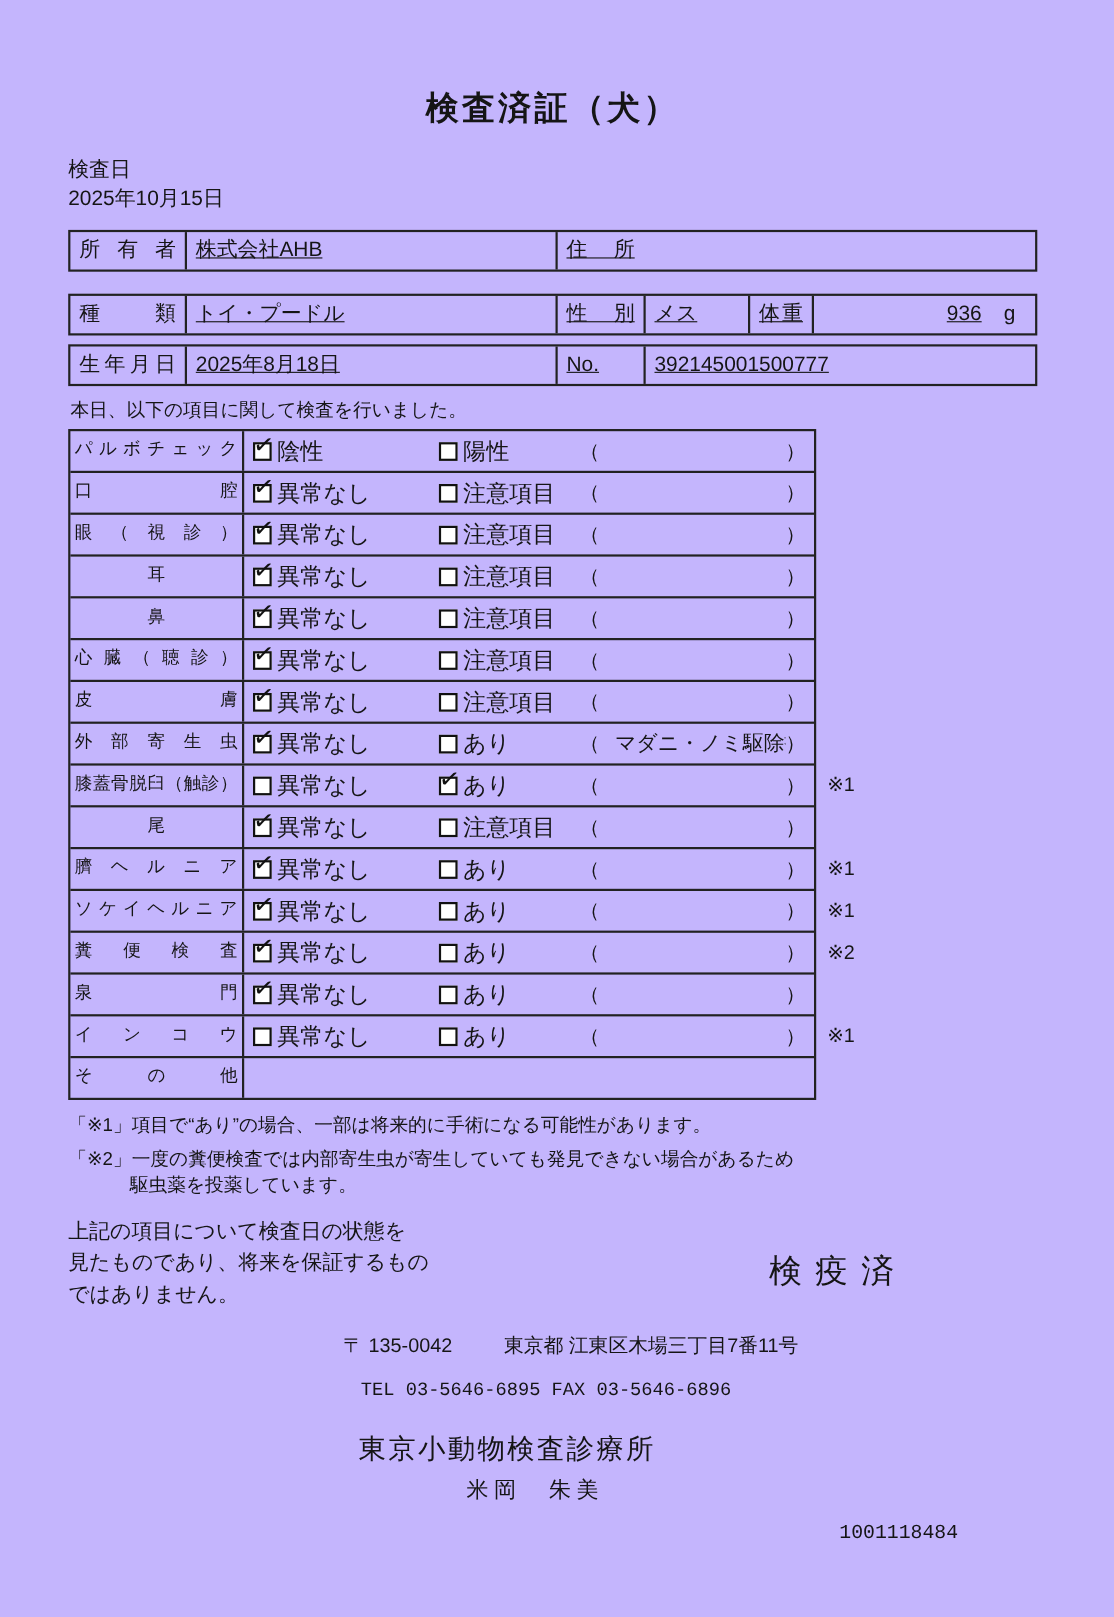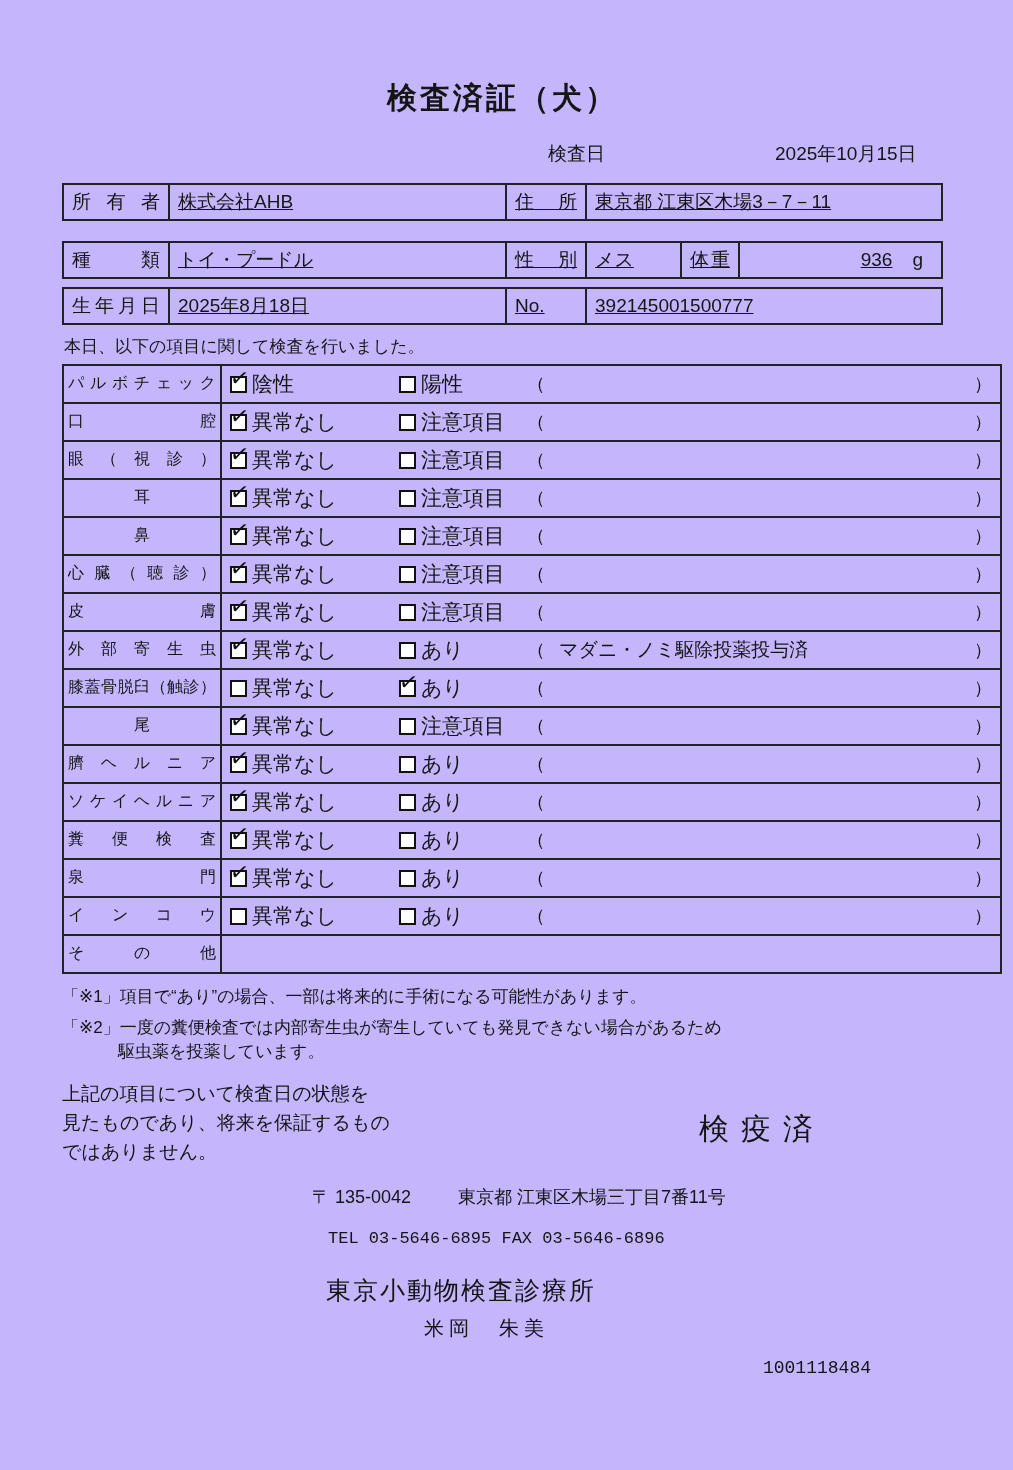--- a/index.html
+++ b/index.html
@@ -24,20 +24,21 @@
     font-weight:600;
     text-align:center;
     letter-spacing:3px;
   }
   .date-row{
     margin-top:22px;
     display:flex;
     justify-content:flex-end;
     align-items:baseline;
     font-size:19px;
+    flex-direction:column;
   }
   .date-row .dlabel{margin-right:170px;}
   .date-row .dvalue{min-width:168px;text-align:left;}
   
   .tbl{
     display:grid;
     border:2px solid #222;
     font-size:19px;
   }
   .tbl .cell{
@@ -50,21 +51,21 @@
   .tbl .lbl{text-align:justify;text-align-last:justify;}
   .owner-tbl{margin-top:16px;grid-template-columns:104px 337px 80px 1fr;}
   .pet-tbl1{margin-top:20px;grid-template-columns:104px 337px 80px 95px 58px 1fr;}
   .pet-tbl2{margin-top:8px;grid-template-columns:104px 337px 80px 1fr;}
   .weight-cell{display:flex;justify-content:flex-end;align-items:baseline;gap:20px;padding-right:18px !important;}
   
   .intro{margin:10px 0 0 2px;font-size:17px;}
   
   .insp-table{
     margin-top:6px;
-    width:940px;
+    width:680px;
     box-sizing:border-box;
     border:2px solid #222;
   }
   .insp-row{display:flex;height:36px;position:relative;}
   .insp-row + .insp-row{border-top:2px solid #222;}
   .label-cell{
     width:158px;flex:none;
     box-sizing:border-box;
     padding:0 4px;
     border-right:2px solid #222;
@@ -139,21 +140,20 @@
 
   <div class="date-row">
     <span class="dlabel">検査日</span>
     <span class="dvalue">2025年10月15日</span>
   </div>
 
   <div class="tbl owner-tbl">
     <div class="cell lbl">所有者</div>
     <div class="cell">株式会社AHB</div>
     <div class="cell lbl">住所</div>
-    <div class="cell">東京都 江東区木場3－7－11</div>
   </div>
 
   <div class="tbl pet-tbl1">
     <div class="cell lbl">種類</div>
     <div class="cell">トイ・プードル</div>
     <div class="cell lbl">性別</div>
     <div class="cell">メス</div>
     <div class="cell lbl">体重</div>
     <div class="cell weight-cell">
       <span>936</span>

